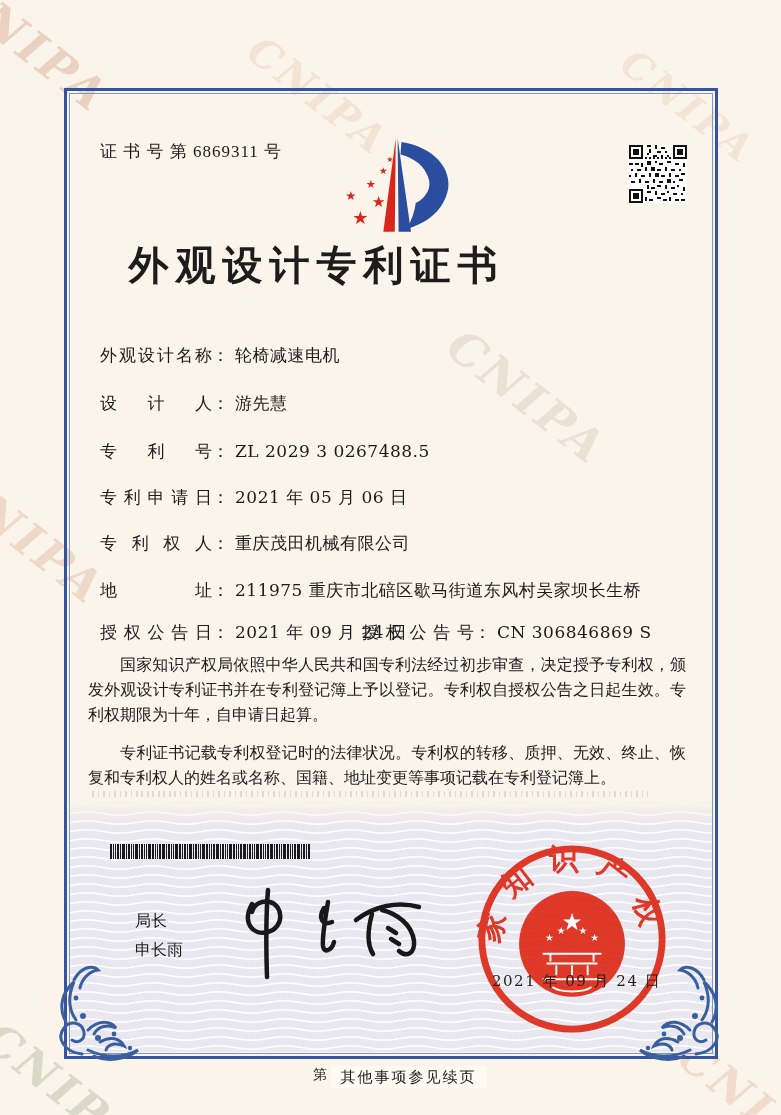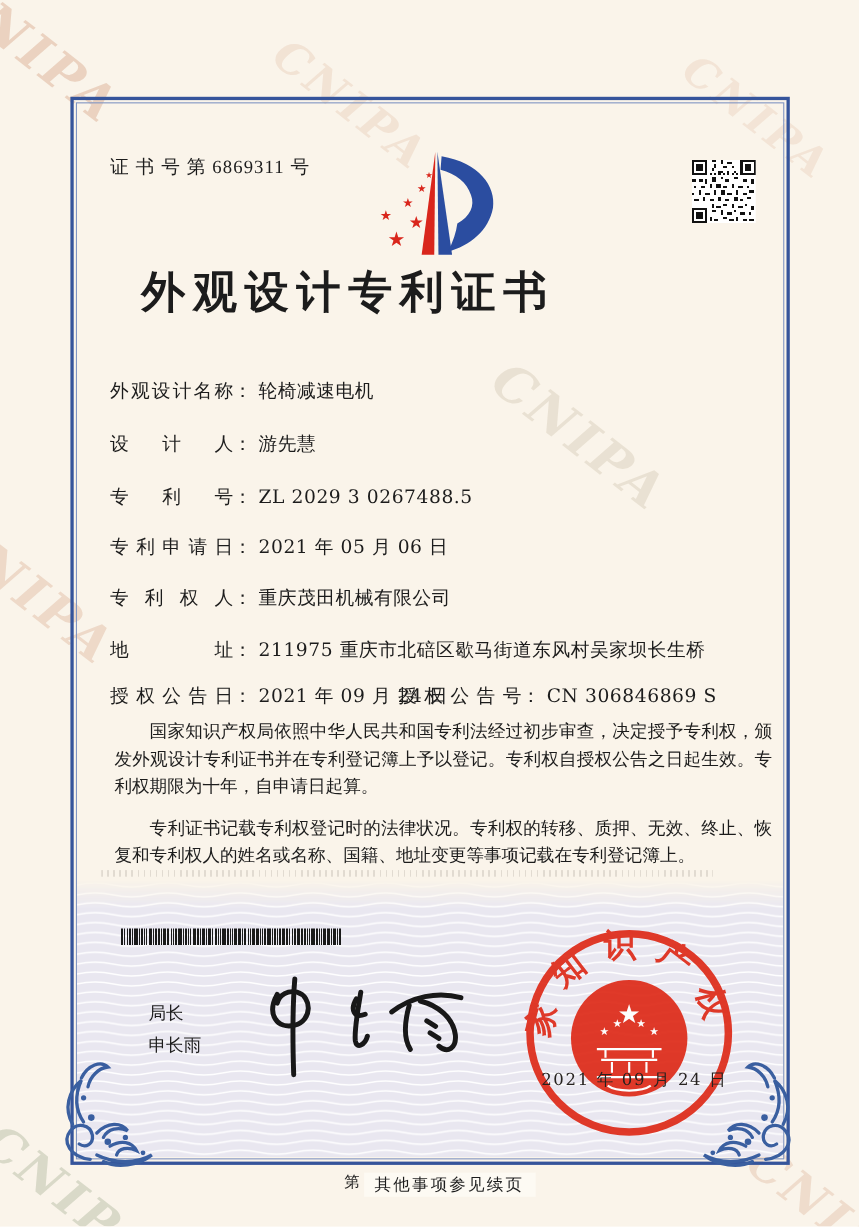--- a/index.html
+++ b/index.html
@@ -32,21 +32,21 @@
   .qr{position:absolute; left:629px; top:145px; z-index:3;}
   .title{position:absolute; left:0; top:238px; width:633px; text-align:center;
          font-size:40px; font-weight:900; letter-spacing:7px; z-index:3;}
   
   .frow{position:absolute; left:100px; font-size:17px; z-index:3; white-space:nowrap;}
   .flabel{display:inline-flex; justify-content:space-between; width:112px; vertical-align:bottom;}
   .fcolon{display:inline-block;}
   .fvalue{margin-left:6px; letter-spacing:.5px;text-align:center;}
   .fpair2{position:absolute; left:262px; top:0; white-space:nowrap;}
   
-  .bodytext{position:absolute; left:104px; top:652px; width:598px; z-index:3;
+  .bodytext{position:absolute; left:88px; top:652px; width:598px; z-index:3;
             font-size:16px; line-height:25px; text-align:justify;}
   .bodytext p{margin:0 0 13px 0; text-indent:2em;}
   
   .barcode{position:absolute; left:110px; top:844px; z-index:3;}
   .director{position:absolute; left:113px; top:906px; z-index:3; font-size:16px; line-height:29px;margin-left:22px;}
   .sig{position:absolute; left:222px; top:884px; z-index:4;}
   .seal{position:absolute; left:474px; top:840px; z-index:4;}
   .seal-text{font-size:30px; font-weight:700; letter-spacing:17px;
              font-family:"DejaVu Serif","Liberation Serif",serif;}
   .seal-date{position:absolute; left:492px; top:972px; width:180px; z-index:5;

